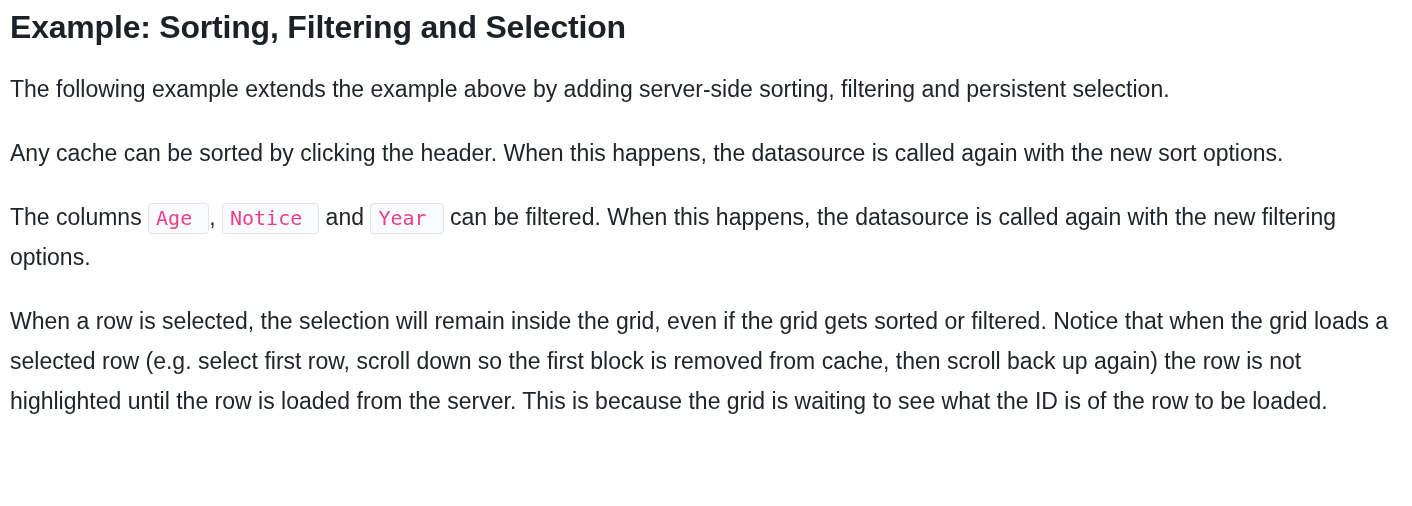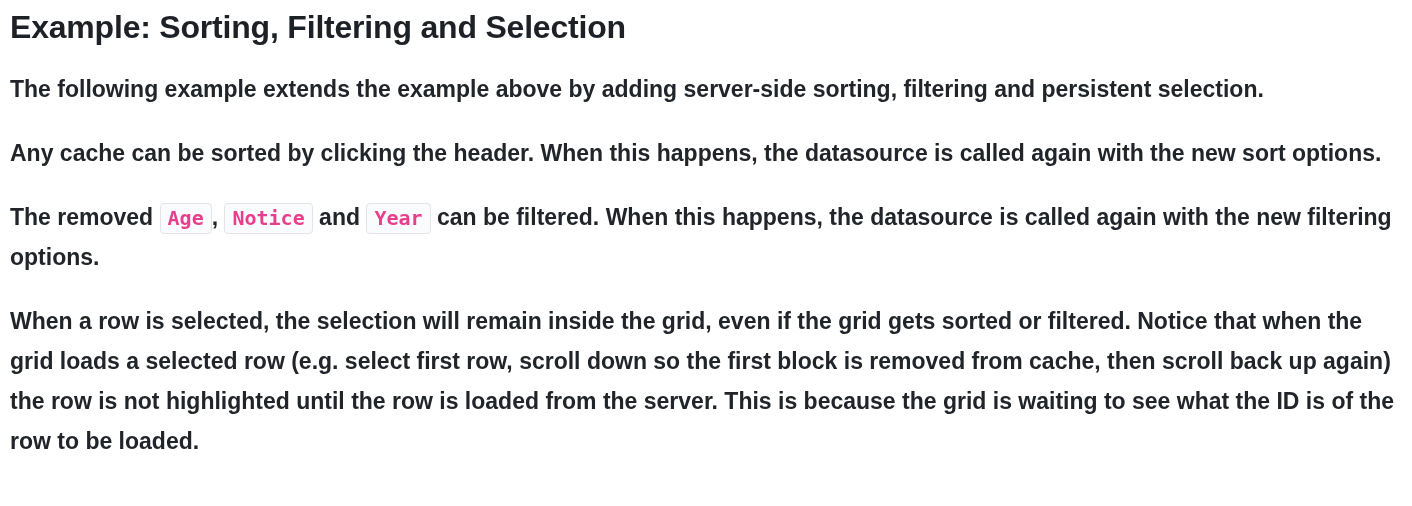--- a/index.html
+++ b/index.html
@@ -21,41 +21,41 @@
     font-size: 32px;
     line-height: 42px;
     font-weight: 700;
     color: #1d2126;
     letter-spacing: -0.2px;
   }
   p {
     margin: 0 0 24px 0;
     font-size: 23px;
     line-height: 40px;
-    font-weight: 700;
+    font-weight: 400;
   }
   p:last-child {
     margin-bottom: 2px;
   }
   code.chip {
     font-family: "DejaVu Sans Mono", "Liberation Mono", monospace;
     font-size: 20px;
     line-height: 1;
     color: #e83e8c;
     background: #fafbfc;
     border: 1px solid #e1e4e8;
     border-radius: 4px;
-    padding: 2px 7px 3px 7px;
+    padding: 2px 16px 3px 7px;
     white-space: nowrap;
   }
 </style>
 </head>
 <body>
 
 <h1>Example: Sorting, Filtering and Selection</h1>
 
 <p>The following example extends the example above by adding server-side sorting, filtering and persistent selection.</p>
 
 <p>Any cache can be sorted by clicking the header. When this happens, the datasource is called again with the new sort options.</p>
 
-<p><span>The removed </span><code class="chip">Age</code><span>, </span><code class="chip">Notice</code><span> and </span><code class="chip">Year</code><span> can be filtered. When this happens, the datasource is called again with the new filtering options.</span></p>
+<p><span>The columns </span><code class="chip">Age</code><span>, </span><code class="chip">Notice</code><span> and </span><code class="chip">Year</code><span> can be filtered. When this happens, the datasource is called again with the new filtering options.</span></p>
 
 <p>When a row is selected, the selection will remain inside the grid, even if the grid gets sorted or filtered. Notice that when the grid loads a selected row (e.g. select first row, scroll down so the first block is removed from cache, then scroll back up again) the row is not highlighted until the row is loaded from the server. This is because the grid is waiting to see what the ID is of the row to be loaded.</p>
 
 </body></html>

